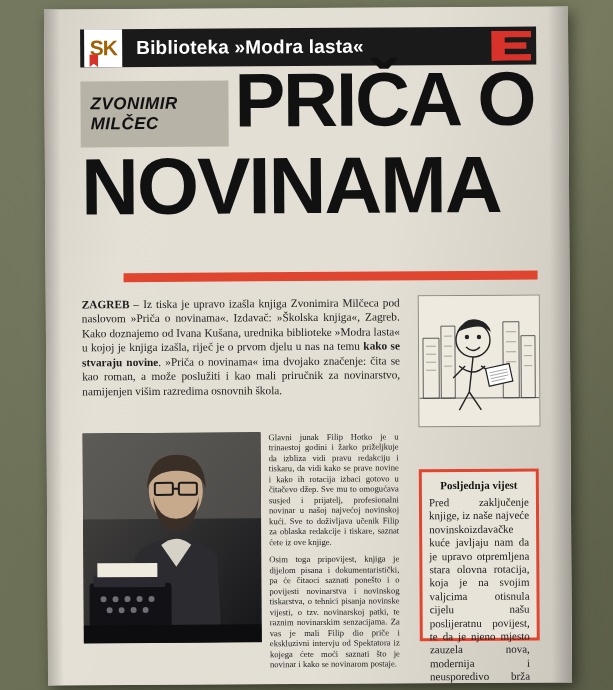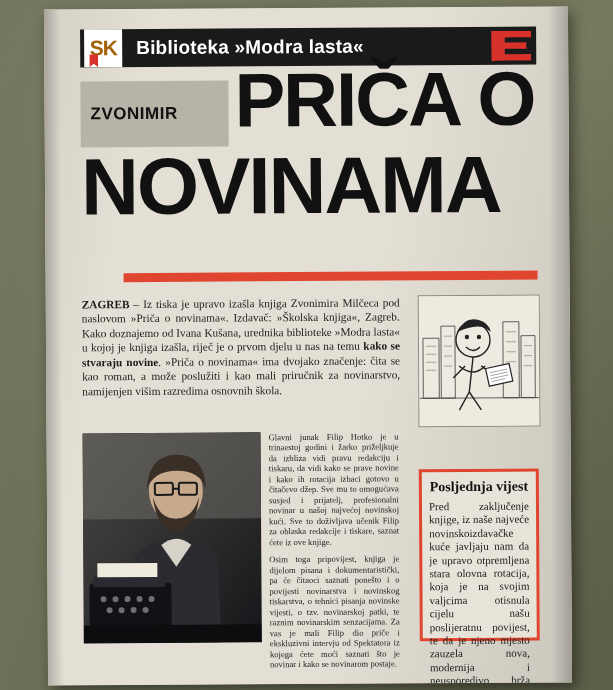--- a/index.html
+++ b/index.html
@@ -126,20 +126,21 @@
     left: 36px;
     top: 72px;
     width: 148px;
     height: 66px;
     background: #b8b3a7;
     display: flex;
     flex-direction: column;
     justify-content: center;
     padding-left: 10px;
     box-sizing: border-box;
+    font-style: italic;
   }
   .author-box .line {
     font-size: 17px;
     font-weight: bold;
     color: #111;
     letter-spacing: 0.5px;
     line-height: 1.15;
   }
 
   
@@ -234,21 +235,21 @@
     width: 120px;
     height: 172px;
     border: 3px solid #e0452f;
     box-sizing: border-box;
     background: #e8e3d8;
     padding: 7px 7px 5px 7px;
   }
   .newsbox h4 {
     margin: 0 0 5px 0;
     font-family: "Liberation Serif", serif;
-    font-size: 14px;
+    font-size: 11px;
     text-align: center;
     font-weight: bold;
     color: #111;
   }
   .newsbox p {
     margin: 0;
     font-family: "Liberation Serif", serif;
     font-size: 11px;
     line-height: 1.22;
     text-align: justify;
@@ -272,20 +273,21 @@
       <span class="bookmark"></span>
     </div>
     <div class="banner-text">Biblioteka »Modra lasta«</div>
     <div class="banner-mark">
         <span class="emark"></span>
       </div>
   </div>
 
   <div class="author-box">
     <div class="line">ZVONIMIR</div>
+    <div class="line">MILČEC</div>
   </div>
 
   <div class="title1">PRIČA O</div>
   <div class="title2">NOVINAMA</div>
   <div class="rule-red"></div>
 
   <div class="lead">
     <b>ZAGREB</b><span> – Iz tiska je upravo izašla knjiga Zvonimira Milčeca pod naslovom »Priča o novinama«. Izdavač: »Školska knjiga«, Zagreb. Kako doznajemo od Ivana Kušana, urednika biblioteke »Modra lasta« u kojoj je knjiga izašla, riječ je o prvom djelu u nas na temu </span><b>kako se stvaraju novine</b><span>. »Priča o novinama« ima dvojako značenje: čita se kao roman, a može poslužiti i kao mali priručnik za novinarstvo, namijenjen višim razredima osnovnih škola.</span>
   </div>
 

